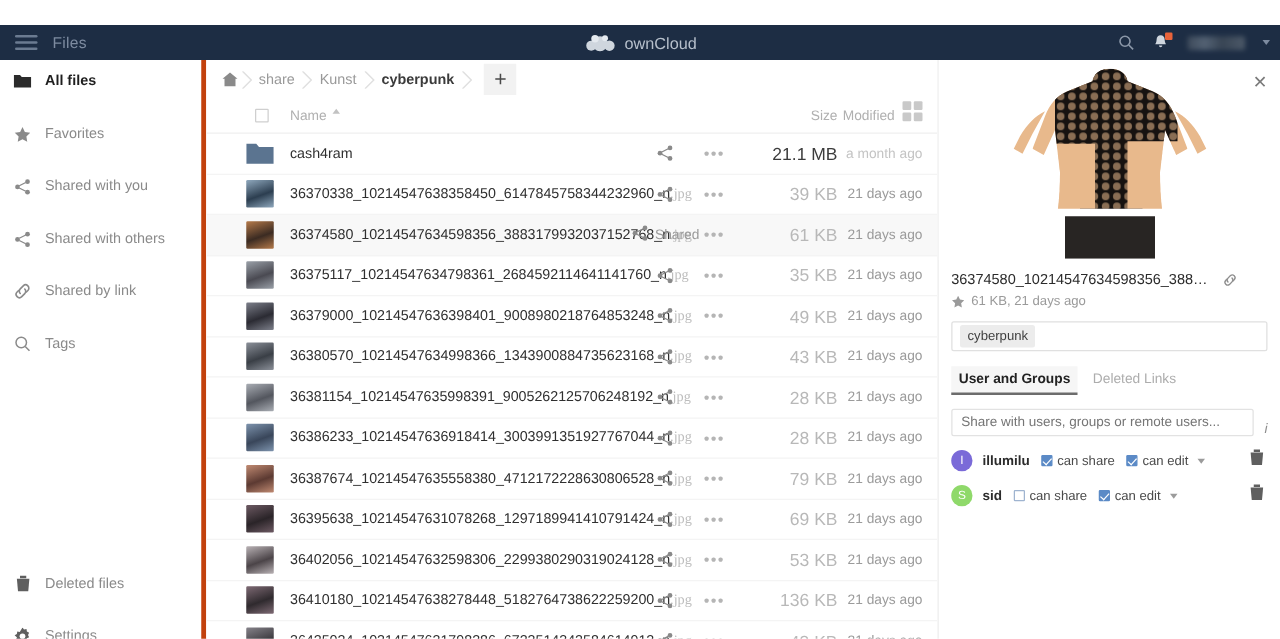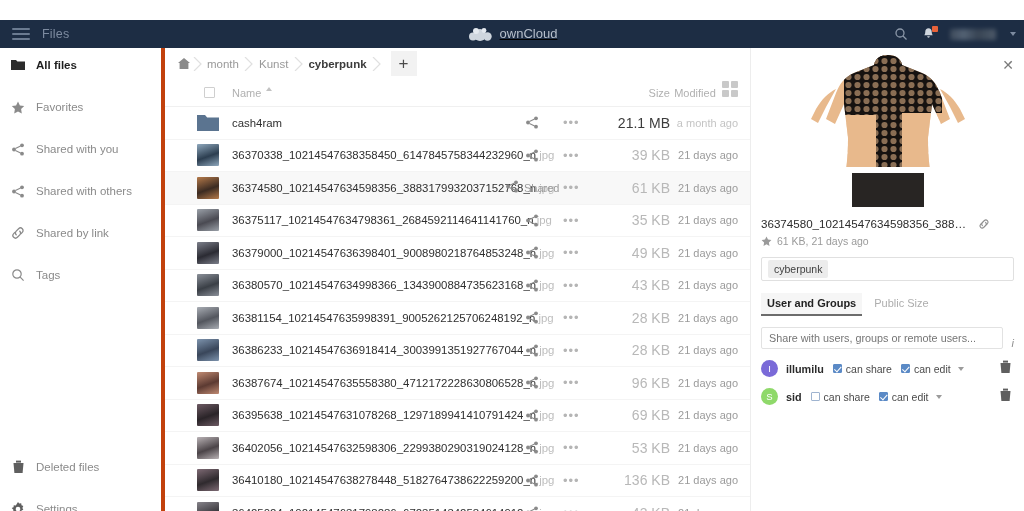--- a/index.html
+++ b/index.html
@@ -14,21 +14,21 @@
   
   .topbar {
     position: absolute; top: 0; left: 0; width: 1024px; height: 28px;
     background: #1d2d44; display: flex; align-items: center; z-index: 30;
   }
   .burger { width: 18px; height: 12px; margin-left: 12px; display: flex;
     flex-direction: column; justify-content: space-between; cursor: pointer; }
   .burger i { display: block; height: 2px; background: #6b7b91; border-radius: 1px; }
   .app-title { margin-left: 12px; color: #7d8ba0; font-size: 12.5px; letter-spacing: .2px; }
   .logo-wrap { position: absolute; left: 0; right: 0; margin: 0 auto;
-    width: 150px; display: flex; align-items: flex-start; justify-content: center; gap: 7px; text-decoration: underline; }
+    width: 150px; display: flex; align-items: flex-end; justify-content: center; gap: 7px; }
   .logo-text { color: #b6bfcb; font-size: 13px; }
   .top-right { position: absolute; right: 8px; display: flex; align-items: center; gap: 14px; }
   .ic { width: 14px; height: 14px; display: inline-block; position: relative; cursor: pointer; }
   .ic svg { display: block; }
   .bell-badge { position: absolute; top: -1px; right: -2px; width: 6px; height: 6px;
     background: #e8633a; border-radius: 1px; }
   .user-blur { width: 46px; height: 11px; border-radius: 2px;
     background: linear-gradient(90deg,#44505f,#5d6b7c 30%,#3d4957 60%,#55616f);
     filter: blur(2.2px); opacity: .85; }
   .caret-down { width: 0; height: 0; border-left: 3.5px solid transparent;
@@ -76,21 +76,21 @@
   .h-mod { position: absolute; left: 495px; width: 70px; text-align: center; }
 
   .rows { position: relative; }
   .row { position: relative; display: flex; align-items: center; height: 32.5px;
     border-bottom: 1px solid #f4f4f4; cursor: pointer; }
   .row.selected { background: #f8f8f8; }
   .thumb { width: 22px; height: 22px; margin-left: 32px; flex: none;
     background-size: cover; background-position: center; border-radius: 1px; }
   .folder-ic { width: 22px; height: 18px; margin-left: 32px; flex: none; }
   .fname { margin-left: 13px; font-size: 11.4px; color: #2f2f2f; white-space: nowrap; }
-  .fext { color: #bdbdbd; }
+  .fext { color: #bdbdbd; font-family: Liberation Serif, serif; }
   .act-share { position: absolute; left: 340px; display: flex; align-items: center;
     gap: 5px; color: #9a9a9a; font-size: 11px; cursor: pointer; }
   .act-more { position: absolute; left: 398px; color: #b5b5b5; font-size: 13px;
     letter-spacing: 1px; cursor: pointer; }
   .c-size { position: absolute; left: 420px; width: 85px; text-align: right;
     font-size: 14px; color: #b8b8b8; }
   .c-size.dark { color: #3c3c3c; }
   .c-mod { position: absolute; left: 495px; width: 78px; text-align: right;
     font-size: 11px; color: #9b9b9b; }
   .c-mod.light { color: #c4c4c4; }
@@ -276,21 +276,21 @@
         <svg width="14" height="13" viewBox="0 0 14 13">
           <path d="M7 1L1 6h1.6v6h8.8V6H13z" fill="#8a8a8a"></path>
         </svg>
       </span>
       <span id="crumbs" style="display:flex;align-items:center;">
           <span class="crumb-sep">
             <svg width="9" height="14" viewBox="0 0 9 14">
               <path d="M1 0l7 7-7 7" fill="none" stroke="#e0e0e0" stroke-width="1.2"></path>
             </svg>
           </span>
-          <span class="crumb">month</span>
+          <span class="crumb">share</span>
           <span class="crumb-sep">
             <svg width="9" height="14" viewBox="0 0 9 14">
               <path d="M1 0l7 7-7 7" fill="none" stroke="#e0e0e0" stroke-width="1.2"></path>
             </svg>
           </span>
           <span class="crumb">Kunst</span>
           <span class="crumb-sep">
             <svg width="9" height="14" viewBox="0 0 9 14">
               <path d="M1 0l7 7-7 7" fill="none" stroke="#e0e0e0" stroke-width="1.2"></path>
             </svg>
@@ -470,21 +470,21 @@
     </span>
     <span class="act-share" style="left:360px">
             <svg width="14" height="13" viewBox="0 0 14 13">
               <circle cx="11" cy="2.3" r="1.9" fill="#8a8a8a"></circle>
               <circle cx="3" cy="6.5" r="1.9" fill="#8a8a8a"></circle>
               <circle cx="11" cy="10.7" r="1.9" fill="#8a8a8a"></circle>
               <path d="M4.4 5.6l5.2-2.6M4.4 7.4l5.2 2.6" stroke="#8a8a8a" stroke-width="1.1"></path>
             </svg>
           </span>
     <span class="act-more">•••</span>
-    <span class="c-size">96 KB</span>
+    <span class="c-size">79 KB</span>
     <span class="c-mod">21 days ago</span>
         </div>
         <div class="row">
           <span class="thumb" style="background:linear-gradient(160deg,#6d5a63 0%,#2a2428 55%,#6d5a63 100%)"></span>
     <span class="fname">
       <span>36395638_10214547631078268_1297189941410791424_n</span><span class="fext">.jpg</span>
     </span>
     <span class="act-share" style="left:360px">
             <svg width="14" height="13" viewBox="0 0 14 13">
               <circle cx="11" cy="2.3" r="1.9" fill="#8a8a8a"></circle>
@@ -600,21 +600,21 @@
         </span>
         <span>61 KB, 21 days ago</span>
       </div>
 
       <div class="tagbox">
         <span class="tagchip">cyberpunk</span>
       </div>
 
       <div class="subtabs" id="detail-subtabs">
           <span class="subtab active">User and Groups</span>
-          <span class="subtab">Public Size</span>
+          <span class="subtab">Deleted Links</span>
         </div>
 
       <div class="shareinput-row">
         <input class="shareinput" type="text" placeholder="Share with users, groups or remote users..." style="">
         <span class="info-i">i</span>
       </div>
 
       <div id="share-rows">
           <div class="share-row">
     <span class="avatar" style="background:#7a6ad8">I</span>

